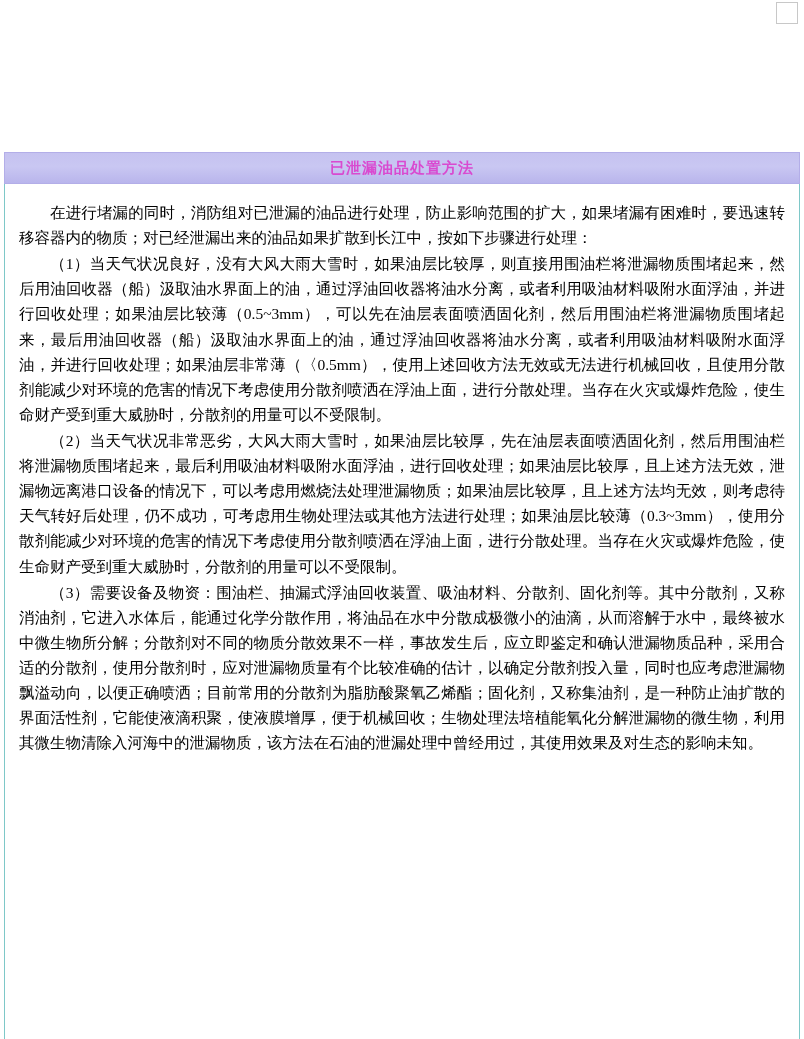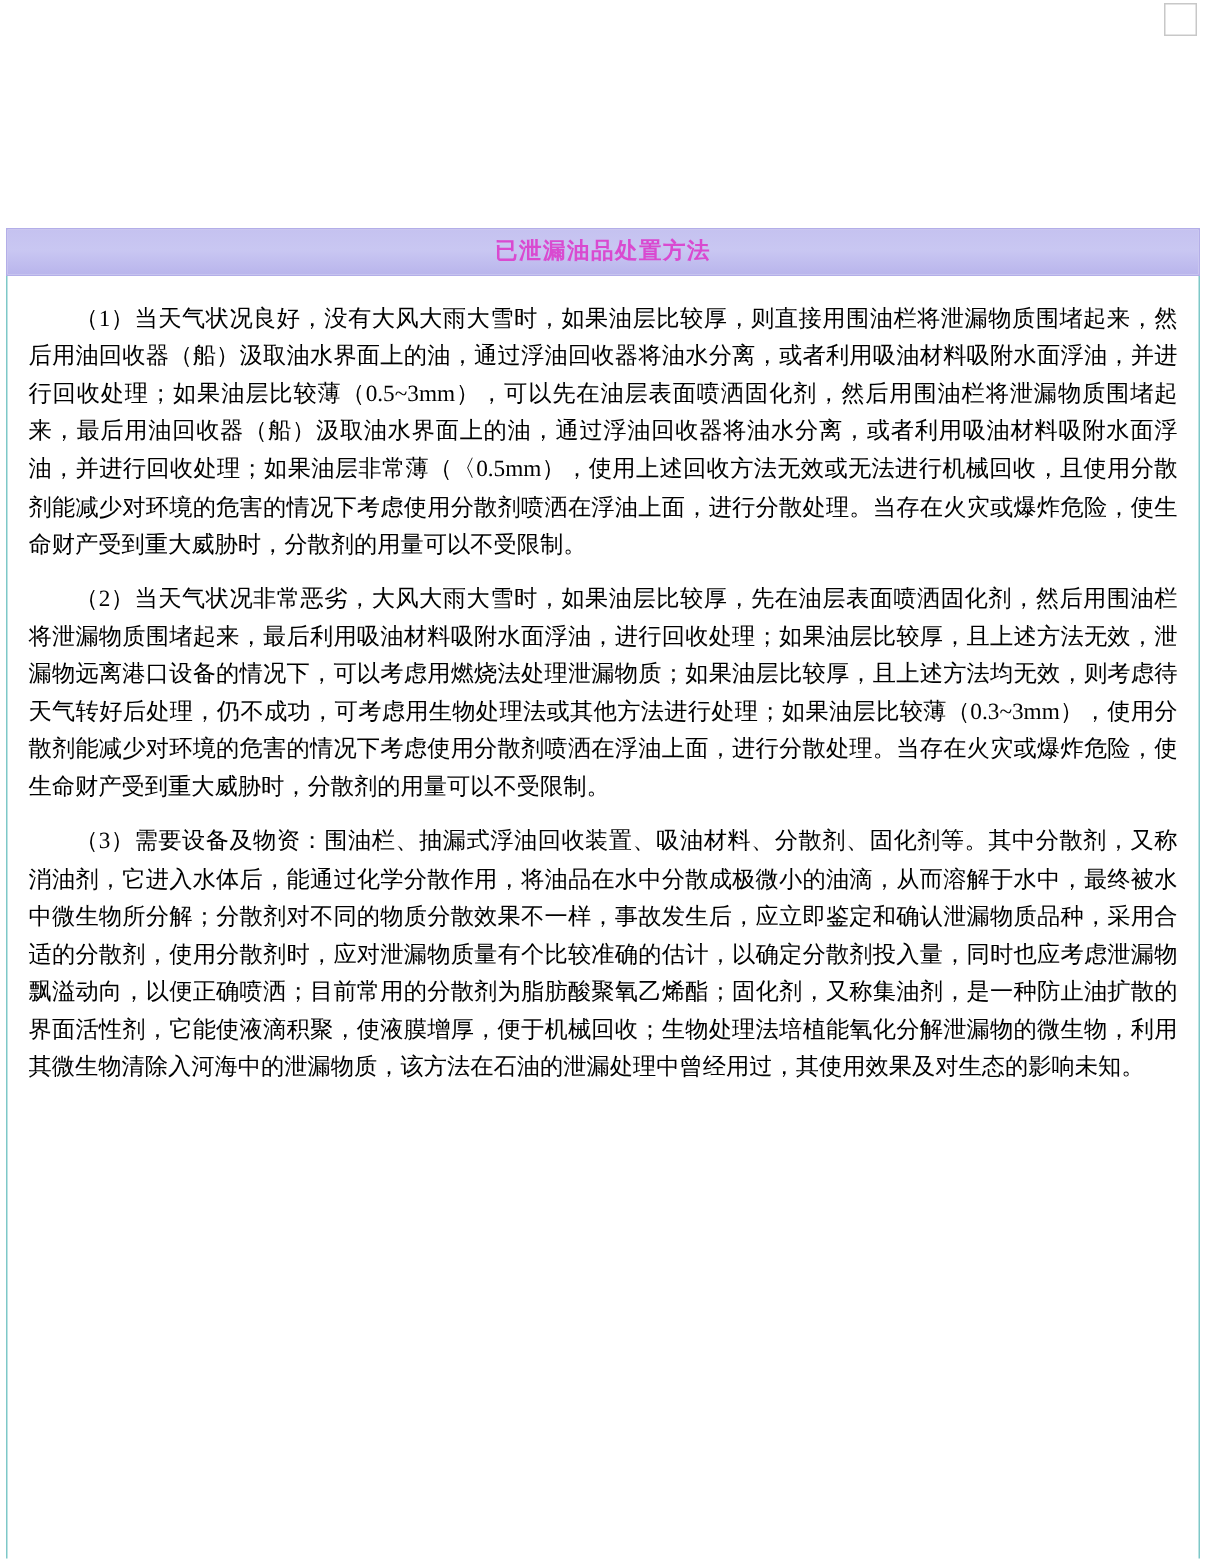--- a/index.html
+++ b/index.html
@@ -58,35 +58,36 @@
   p.para {
     margin: 0 0 0 0;
     font-size: 15.5px;
     line-height: 1.62;
     color: #000000;
     text-align: justify;
     text-justify: inter-ideograph;
     text-indent: 2em;
   }
   p.para + p.para {
-    margin-top: 11px;
+    margin-top: 1px;
   }
 </style>
 </head>
 <body>
 
 <div class="page">
 
   <div class="corner-box"></div>
 
   <div class="doc-wrap">
 
     <div class="title-bar">已泄漏油品处置方法</div>
 
     <div class="body-box">
+      <p class="para">在进行堵漏的同时，消防组对已泄漏的油品进行处理，防止影响范围的扩大，如果堵漏有困难时，要迅速转移容器内的物质；对已经泄漏出来的油品如果扩散到长江中，按如下步骤进行处理：</p>
       <p class="para">（1）当天气状况良好，没有大风大雨大雪时，如果油层比较厚，则直接用围油栏将泄漏物质围堵起来，然后用油回收器（船）汲取油水界面上的油，通过浮油回收器将油水分离，或者利用吸油材料吸附水面浮油，并进行回收处理；如果油层比较薄（0.5~3mm），可以先在油层表面喷洒固化剂，然后用围油栏将泄漏物质围堵起来，最后用油回收器（船）汲取油水界面上的油，通过浮油回收器将油水分离，或者利用吸油材料吸附水面浮油，并进行回收处理；如果油层非常薄（〈0.5mm），使用上述回收方法无效或无法进行机械回收，且使用分散剂能减少对环境的危害的情况下考虑使用分散剂喷洒在浮油上面，进行分散处理。当存在火灾或爆炸危险，使生命财产受到重大威胁时，分散剂的用量可以不受限制。</p>
       <p class="para">（2）当天气状况非常恶劣，大风大雨大雪时，如果油层比较厚，先在油层表面喷洒固化剂，然后用围油栏将泄漏物质围堵起来，最后利用吸油材料吸附水面浮油，进行回收处理；如果油层比较厚，且上述方法无效，泄漏物远离港口设备的情况下，可以考虑用燃烧法处理泄漏物质；如果油层比较厚，且上述方法均无效，则考虑待天气转好后处理，仍不成功，可考虑用生物处理法或其他方法进行处理；如果油层比较薄（0.3~3mm），使用分散剂能减少对环境的危害的情况下考虑使用分散剂喷洒在浮油上面，进行分散处理。当存在火灾或爆炸危险，使生命财产受到重大威胁时，分散剂的用量可以不受限制。</p>
       <p class="para">（3）需要设备及物资：围油栏、抽漏式浮油回收装置、吸油材料、分散剂、固化剂等。其中分散剂，又称消油剂，它进入水体后，能通过化学分散作用，将油品在水中分散成极微小的油滴，从而溶解于水中，最终被水中微生物所分解；分散剂对不同的物质分散效果不一样，事故发生后，应立即鉴定和确认泄漏物质品种，采用合适的分散剂，使用分散剂时，应对泄漏物质量有个比较准确的估计，以确定分散剂投入量，同时也应考虑泄漏物飘溢动向，以便正确喷洒；目前常用的分散剂为脂肪酸聚氧乙烯酯；固化剂，又称集油剂，是一种防止油扩散的界面活性剂，它能使液滴积聚，使液膜增厚，便于机械回收；生物处理法培植能氧化分解泄漏物的微生物，利用其微生物清除入河海中的泄漏物质，该方法在石油的泄漏处理中曾经用过，其使用效果及对生态的影响未知。</p>
     </div>
 
   </div>
 
 </div>
 
 </body></html>

